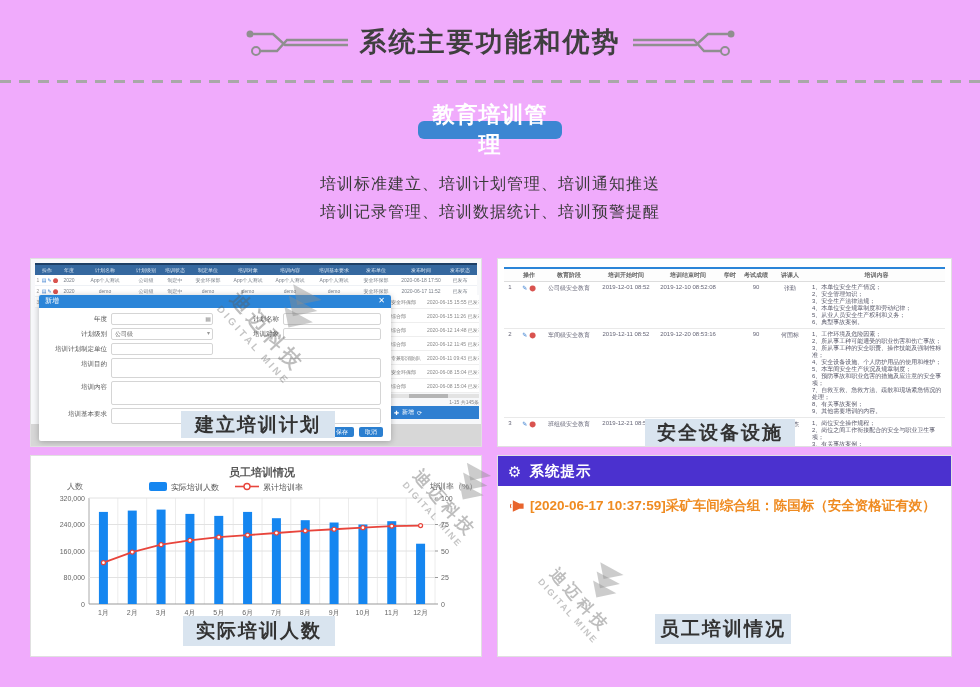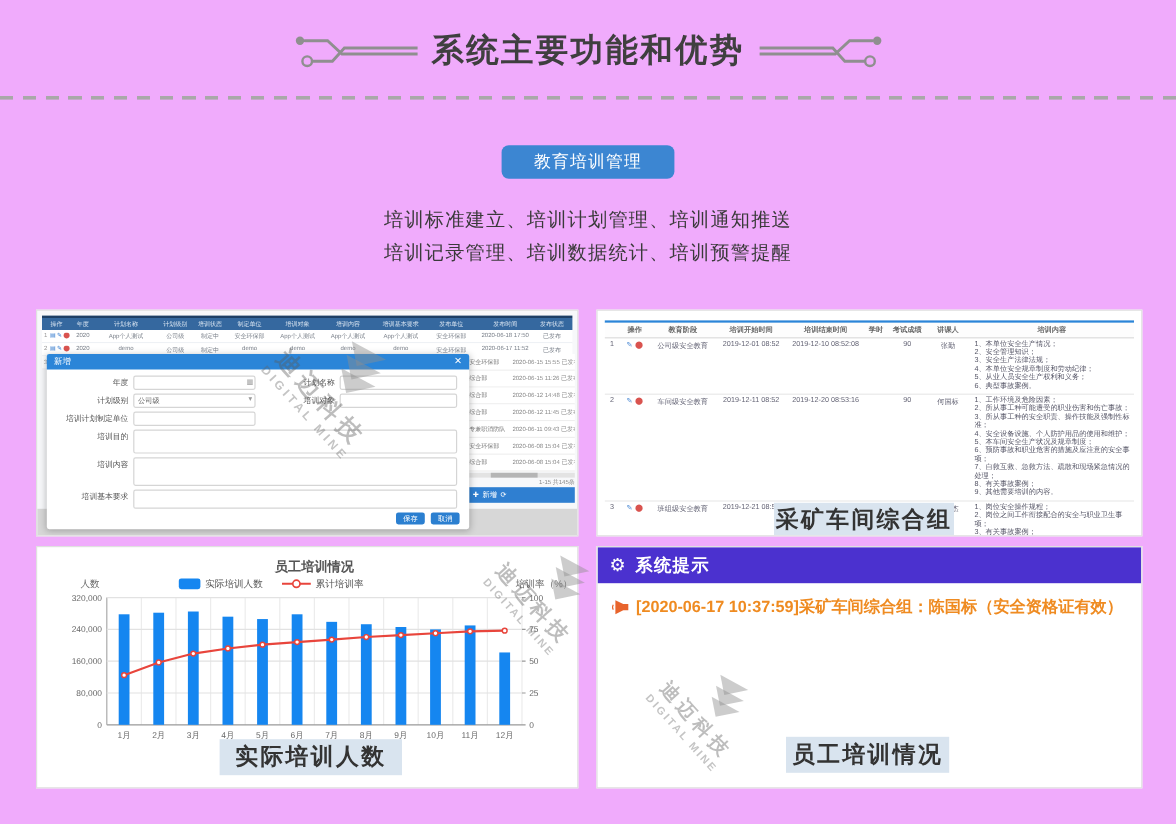--- a/index.html
+++ b/index.html
@@ -7,22 +7,22 @@
          font-family:"Liberation Sans","DejaVu Sans",sans-serif;color:#333;}
   
   .hdr{position:absolute;top:24px;left:0;width:100%;display:flex;align-items:center;justify-content:center;}
   .hdr h1{margin:0;font-size:27px;font-weight:700;color:#3f3f3f;letter-spacing:2px;}
   .orn{width:105px;height:34px;margin:0 12px;}
   .orn.right{transform:scaleX(-1);}
   .dashline{position:absolute;top:80px;left:0;width:100%;height:3px;
             background:repeating-linear-gradient(90deg,#a8a8a8 0 11px,transparent 11px 19px);}
   
   .feat-btn{position:absolute;top:121px;left:50%;transform:translateX(-50%);
-            width:144px;height:28px;background:#3c86d2;border:none;border-radius:6px;
-            color:#fff;font-size:14px;font-weight:400;letter-spacing:1px;cursor:pointer;
+            width:144px;height:18px;background:#3c86d2;border:none;border-radius:6px;
+            color:#fff;font-size:22px;font-weight:700;letter-spacing:1px;cursor:pointer;
             display:flex;align-items:center;justify-content:center;font-family:inherit;}
   .desc{position:absolute;top:170px;left:0;width:100%;text-align:center;
         font-size:16px;color:#3a3a3a;line-height:28px;letter-spacing:1px;}
   
   .panel{position:absolute;background:#fff;border:1px solid #e0e0e0;overflow:hidden;}
   #p-plan{left:30px;top:258px;width:450px;height:187px;background:#f7f8fa;}
   #p-card{left:497px;top:258px;width:453px;height:187px;}
   #p-stats{left:30px;top:455px;width:450px;height:200px;}
   #p-warn{left:497px;top:455px;width:453px;height:200px;}
   .caption{position:absolute;z-index:20;background:#d9e4ef;color:#333;font-weight:600;
@@ -271,20 +271,21 @@
           <span class="flabel">培训基本要求</span>
           <span class="farea h14"></span>
         </div>
       </div>
       <div class="modal-foot">
         <button class="mbtn">保存</button>
         <button class="mbtn">取消</button>
       </div>
     </div>
 
+    <div class="caption" style="left:150px;top:152px;width:154px;height:27px;font-size:19px;">建立培训计划</div>
   </div>
 
   <div class="panel" id="p-card">
     <div class="cline"></div>
     <div class="ctab">
       <div class="chead" id="card-head">
           <span style="width: 12px;"></span>
           <span style="width: 26px;">操作</span>
           <span style="width: 54px;">教育阶段</span>
           <span style="width: 60px;">培训开始时间</span>
@@ -344,21 +345,21 @@
             <div class="cc w-sc">90</div>
             <div class="cc w-te">张正杰</div>
             <div class="cc co w-co">
               <div>1、岗位安全操作规程；</div>
               <div>2、岗位之间工作衔接配合的安全与职业卫生事项；</div>
               <div>3、有关事故案例；</div>
             </div>
           </div>
         </div>
     </div>
-    <div class="caption" style="left:147px;top:160px;width:150px;height:27px;font-size:19px;">采矿车间综合组</div>
+    <div class="caption" style="left:147px;top:160px;width:150px;height:27px;font-size:19px;">安全设备设施</div>
   </div>
 
   <div class="panel" id="p-stats">
     <svg id="chart-svg" width="450" height="200" viewBox="0 0 450 200">
         <text x="231" y="20" text-anchor="middle" font-size="11" font-weight="bold" fill="#555">员工培训情况</text>
         <text x="52" y="33" text-anchor="end" font-size="8" fill="#666">人数</text>
         <text x="446" y="33" text-anchor="end" font-size="8" fill="#666">培训率（%）</text>
         <line x1="58" x2="58" y1="42" y2="148" stroke="#aaa" stroke-width="1"></line>
         <line x1="86.83333333333333" x2="86.83333333333333" y1="42" y2="148" stroke="#ececec" stroke-width="1"></line>
         <line x1="115.66666666666666" x2="115.66666666666666" y1="42" y2="148" stroke="#ececec" stroke-width="1"></line>

